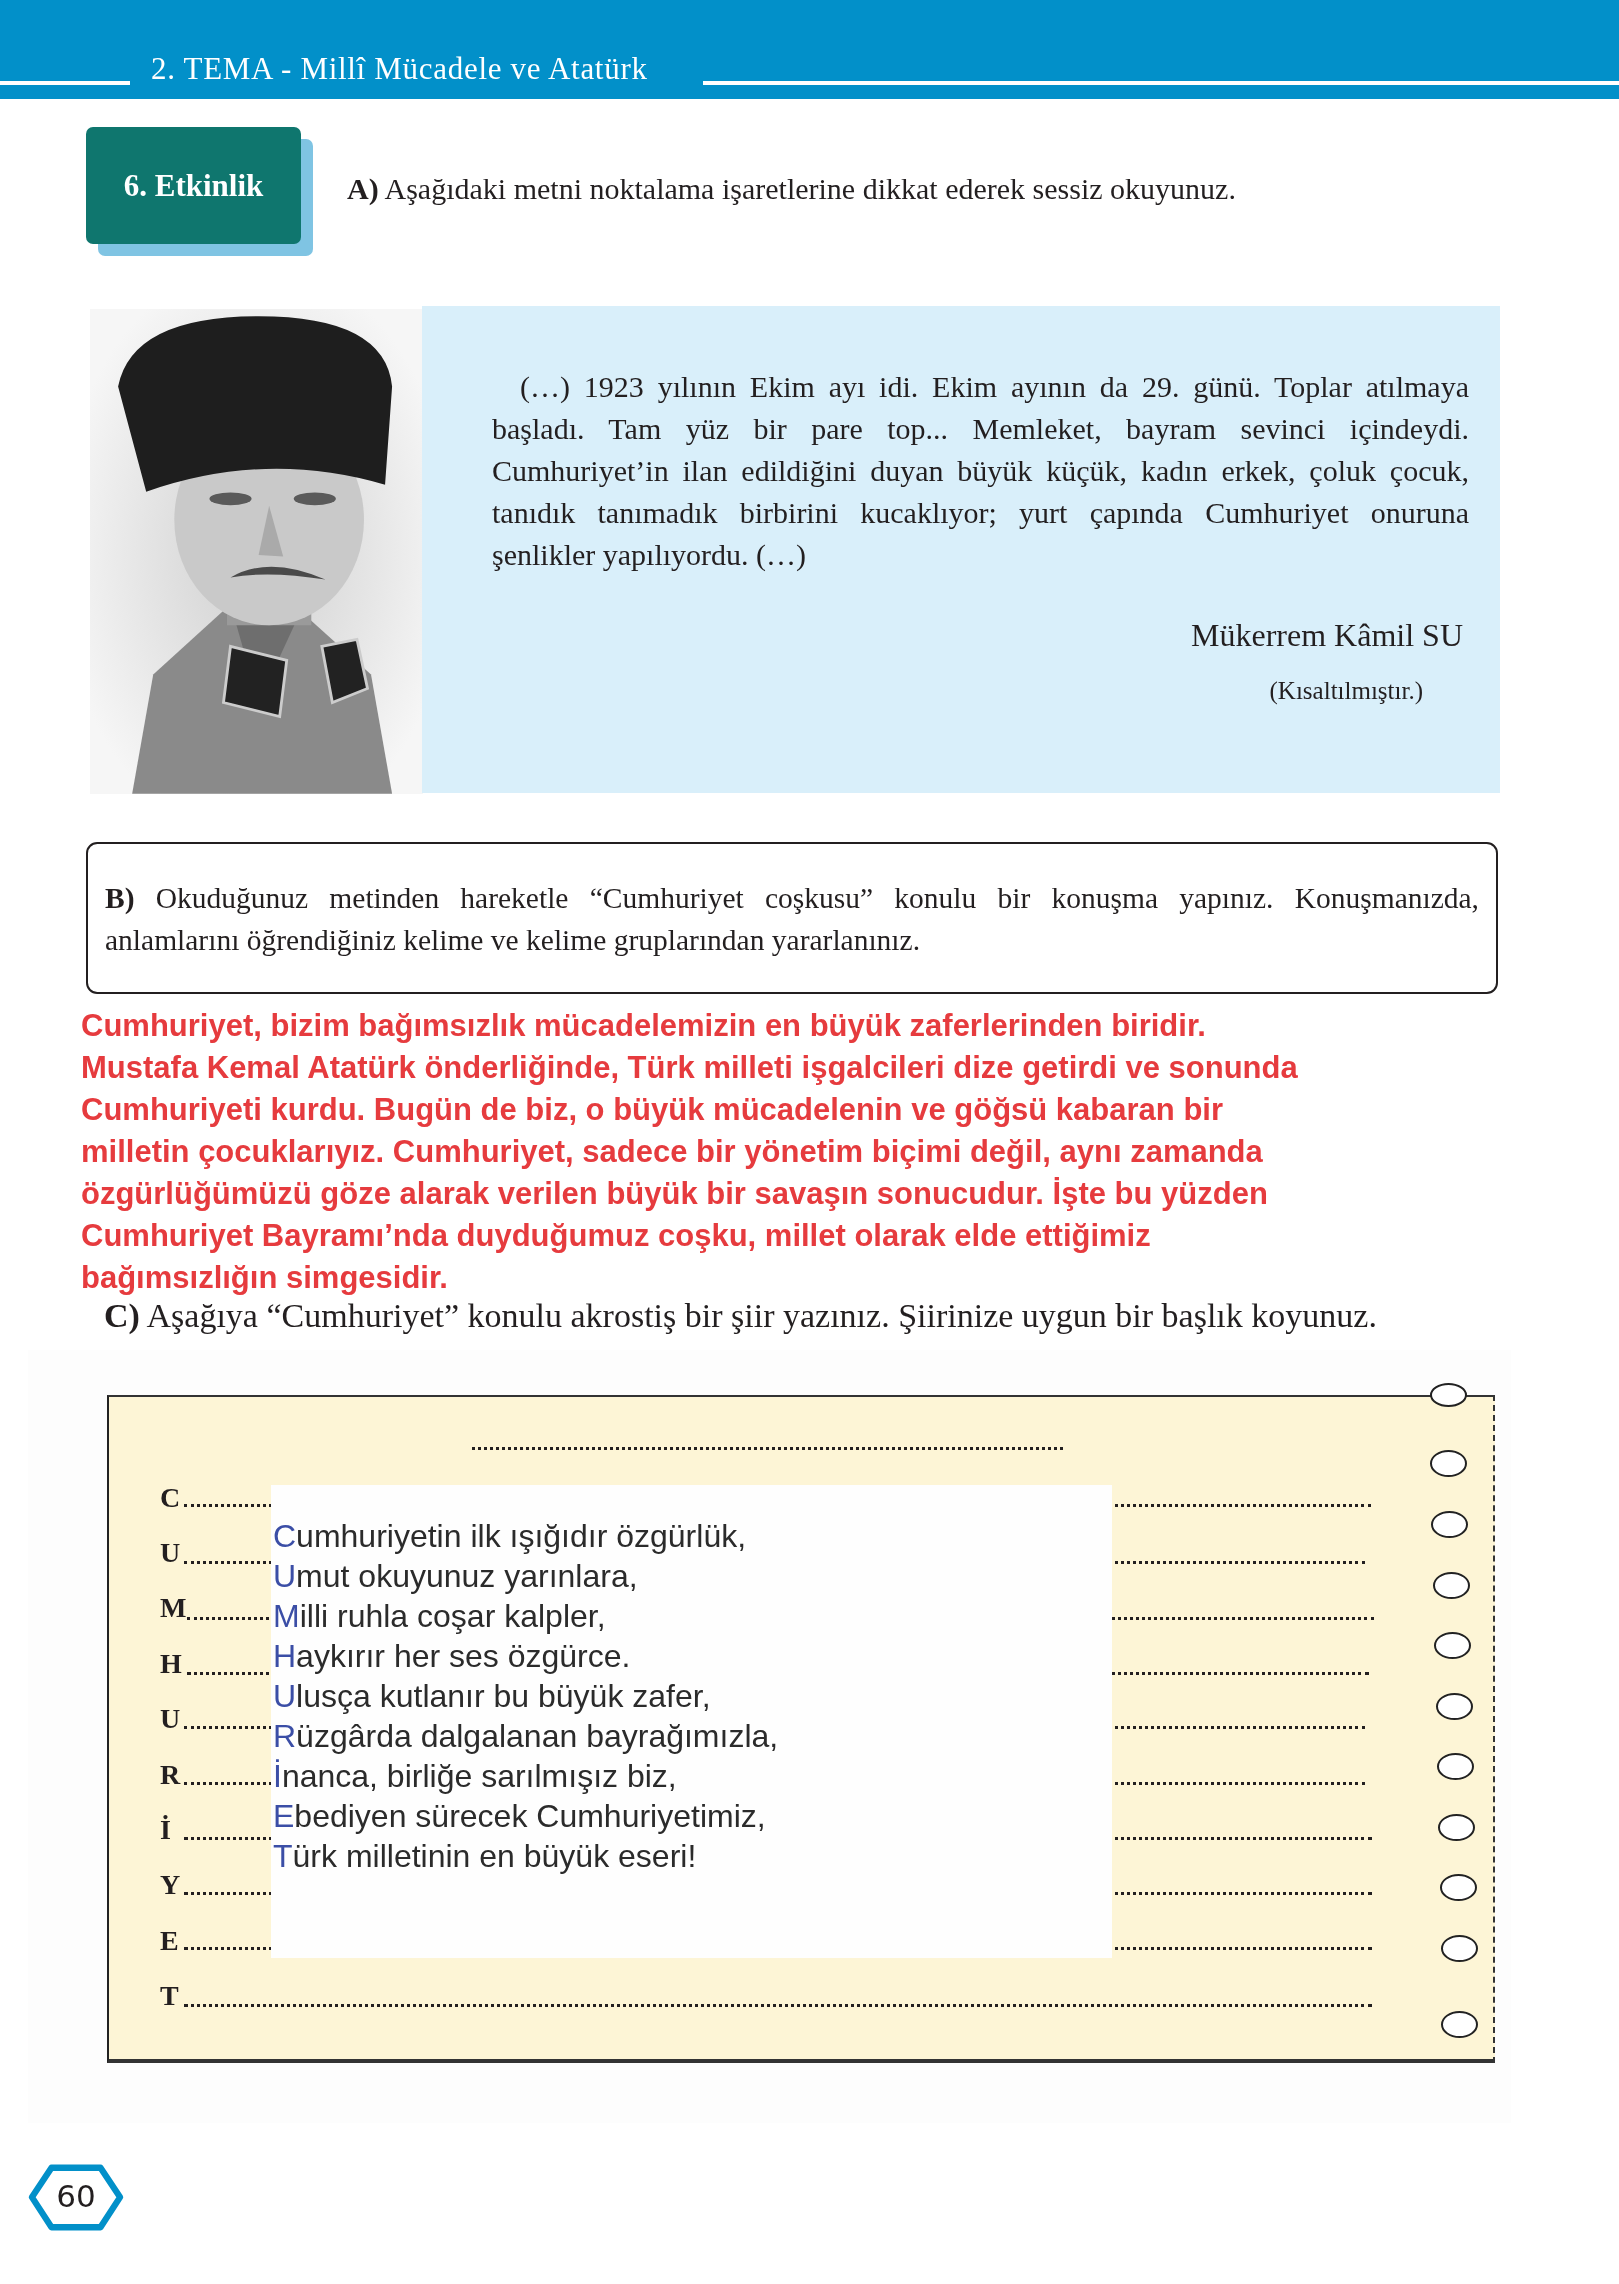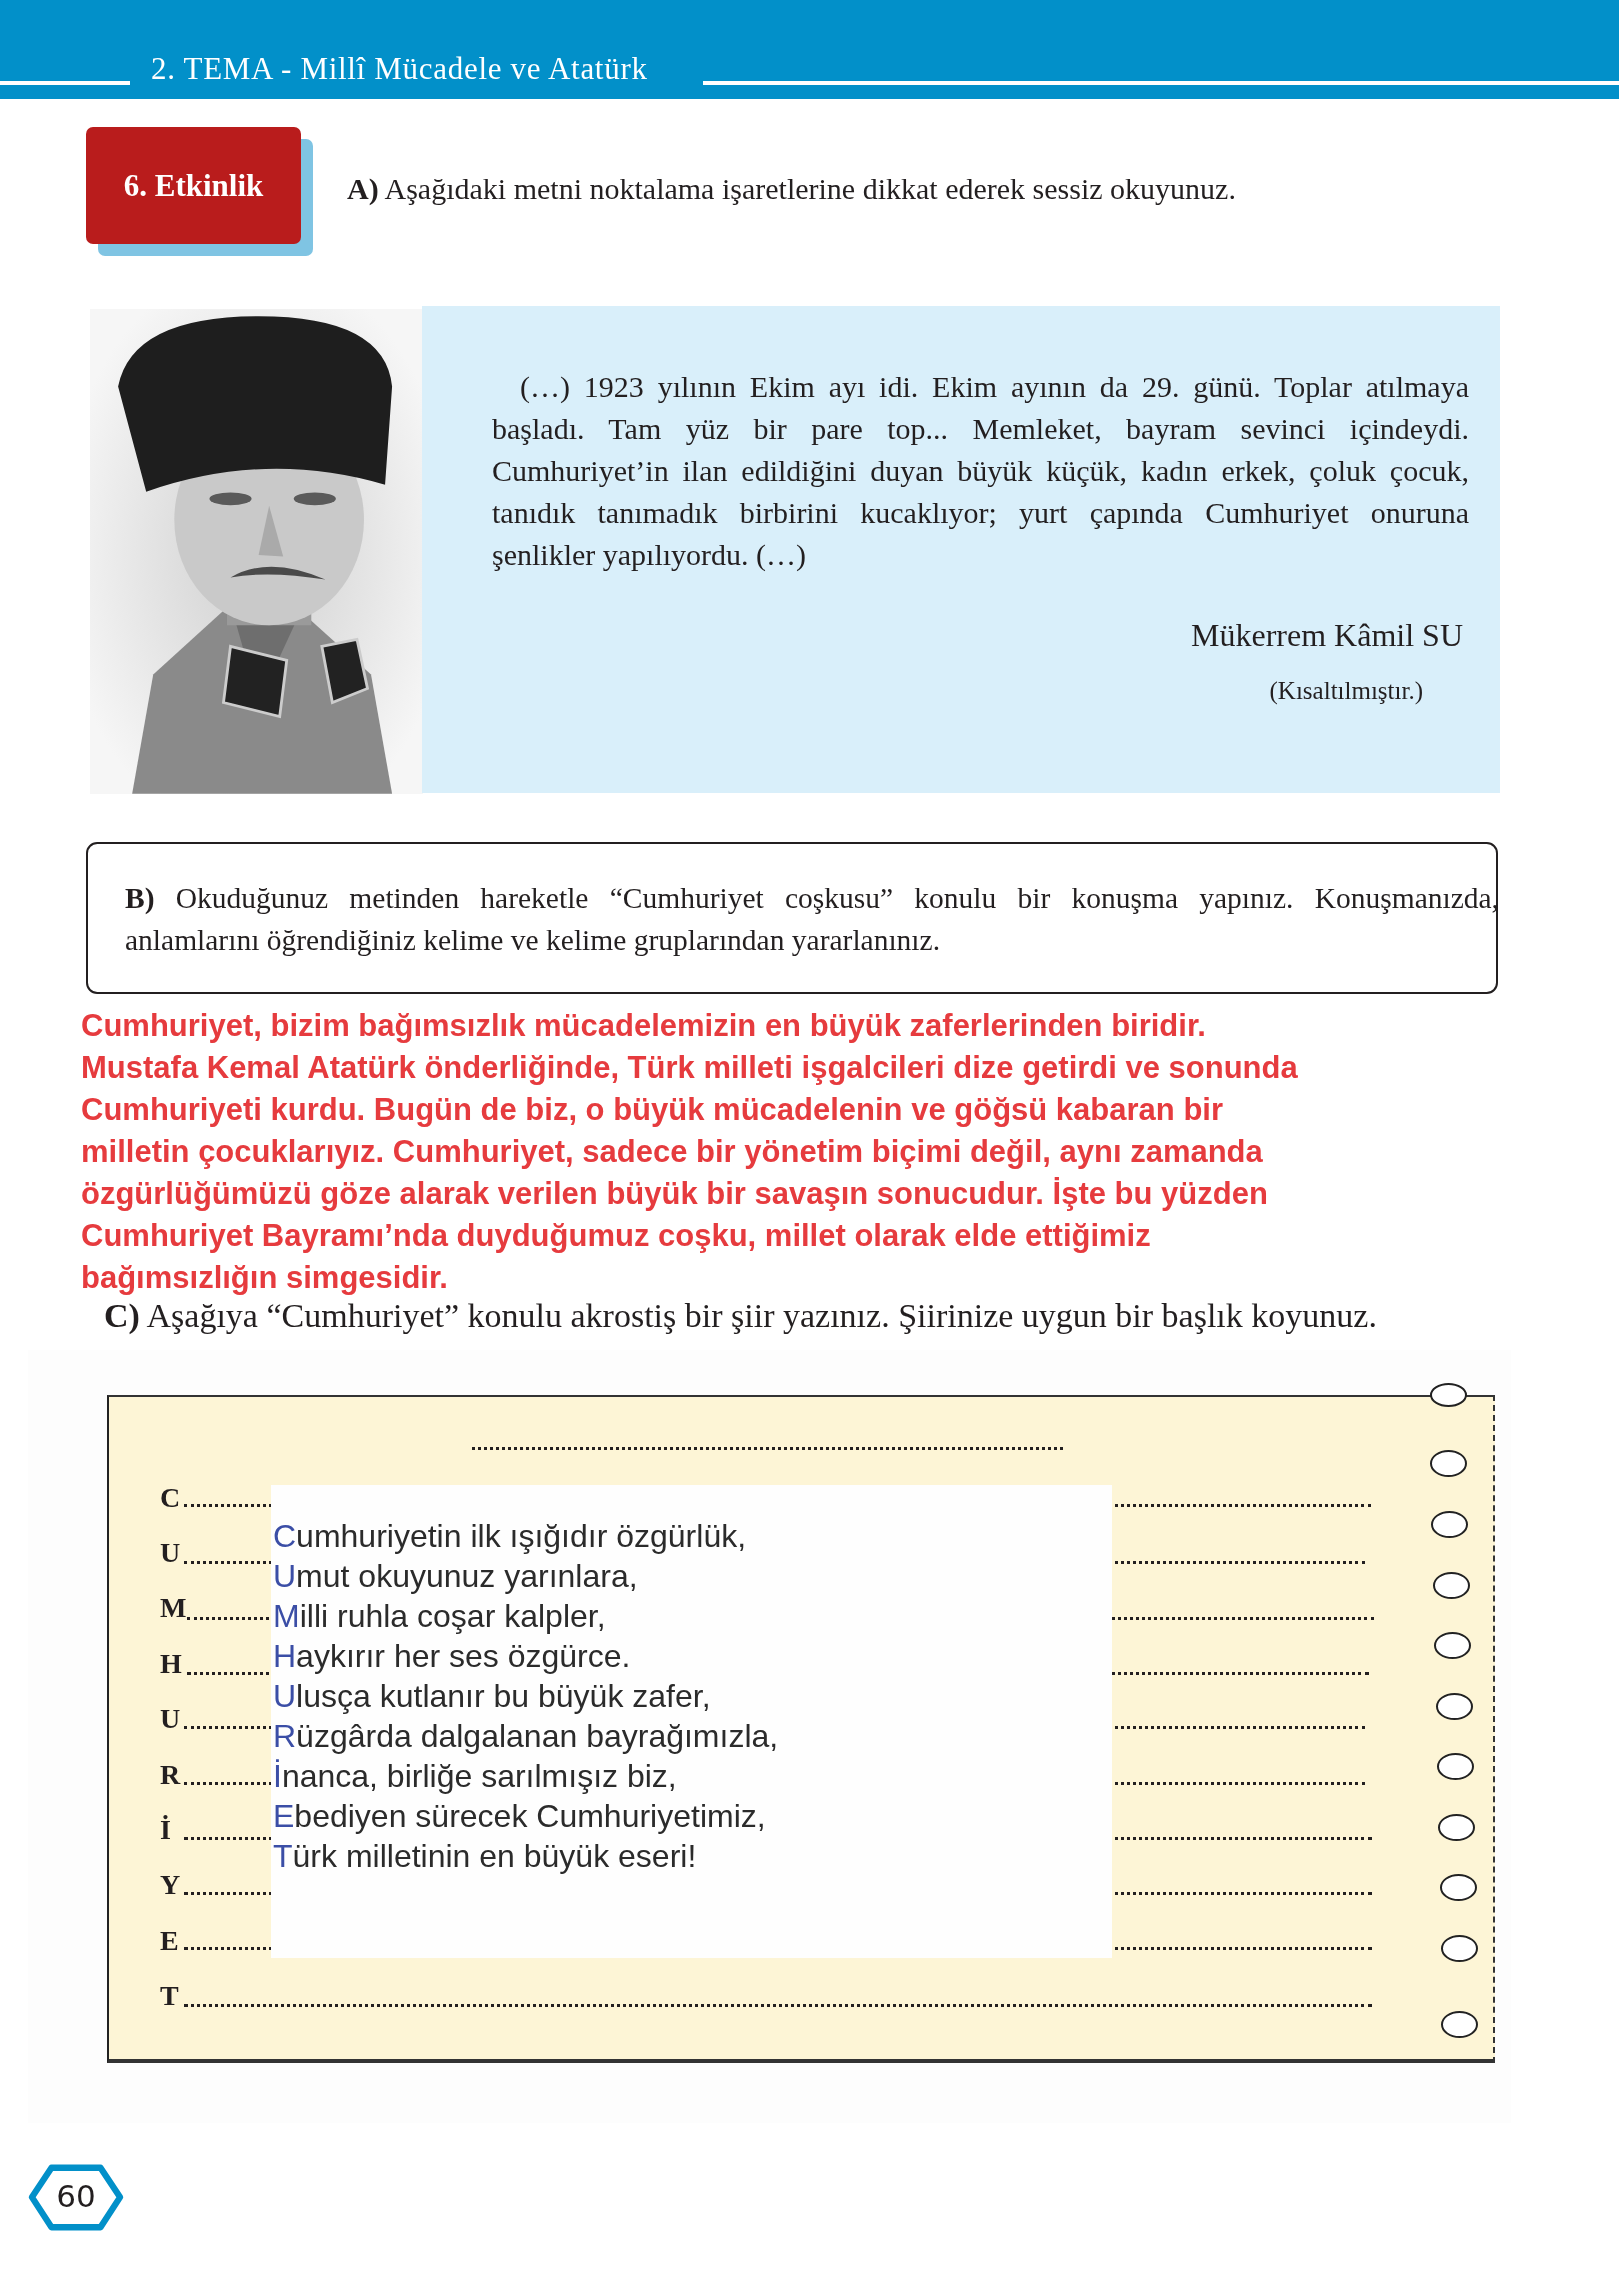--- a/index.html
+++ b/index.html
@@ -9,21 +9,21 @@
 
   
   #header { left:0; top:0; width:1620px; height:99px; background:#0290c9; }
   #header-line-l { left:0; top:81px; width:130px; height:4.2px; background:#fff; }
   #header-line-r { left:703px; top:81px; width:917px; height:4.2px; background:#fff; }
   #header-title { left:151px; top:51px; color:#fff; font-size:31px; letter-spacing:0.7px;
                   font-family:"Liberation Serif", serif; white-space:nowrap; }
 
   
   #badge-shadow { left:98px; top:139px; width:215px; height:117px; background:#7fc4e3; border-radius:7px; }
-  #badge { left:86px; top:127px; width:215px; height:117px; background:#b91c1c; border-radius:7px;
+  #badge { left:86px; top:127px; width:215px; height:117px; background:#0f766e; border-radius:7px;
            display:flex; align-items:center; justify-content:center; }
   #badge-label { color:#fff; font-weight:bold; font-size:31px; font-family:"Liberation Serif", serif; }
 
   #instr-a { left:347px; top:172px; font-size:30px; font-family:"Liberation Serif", serif; white-space:nowrap; }
   .bold { font-weight:bold; }
 
   
   #portrait { left:90px; top:309px; width:333px; height:485px; background:#f4f4f4; overflow:hidden; }
   
   #quote-box { left:422px; top:306px; width:1078px; height:487px; background:#d9effa; }
@@ -31,21 +31,21 @@
                 text-align:justify; font-family:"Liberation Serif", serif; }
   #quote-author { left:1054px; top:617px; width:409px; text-align:right; font-size:32px;
                   font-family:"Liberation Serif", serif; }
   #quote-note { left:1054px; top:661px; width:369px; text-align:right; font-size:25px;
                 font-family:"Liberation Serif", serif;margin-top:16px; }
 
   
   #b-box { left:86px; top:842px; width:1412px; height:152px; border:2.1px solid #231f20; border-radius:11.2px;
            background:#fff; box-sizing:border-box; }
   #b-text { left:105px; top:877px; width:1374px; font-size:29.5px; line-height:42px; text-align:justify;
-            font-family:"Liberation Serif", serif;margin-left:20px; }
+            font-family:"Liberation Serif", serif; }
 
   
   #answer { left:81px; top:1005px; width:1441px; font-family:"Liberation Sans", sans-serif;
             font-weight:bold; color:#e63b3e; font-size:31px; line-height:42px; }
   #answer p { margin:0; white-space:nowrap; }
 
   
   #instr-c { left:104px; top:1297px; font-size:34px; font-family:"Liberation Serif", serif; white-space:nowrap; }
 
   

